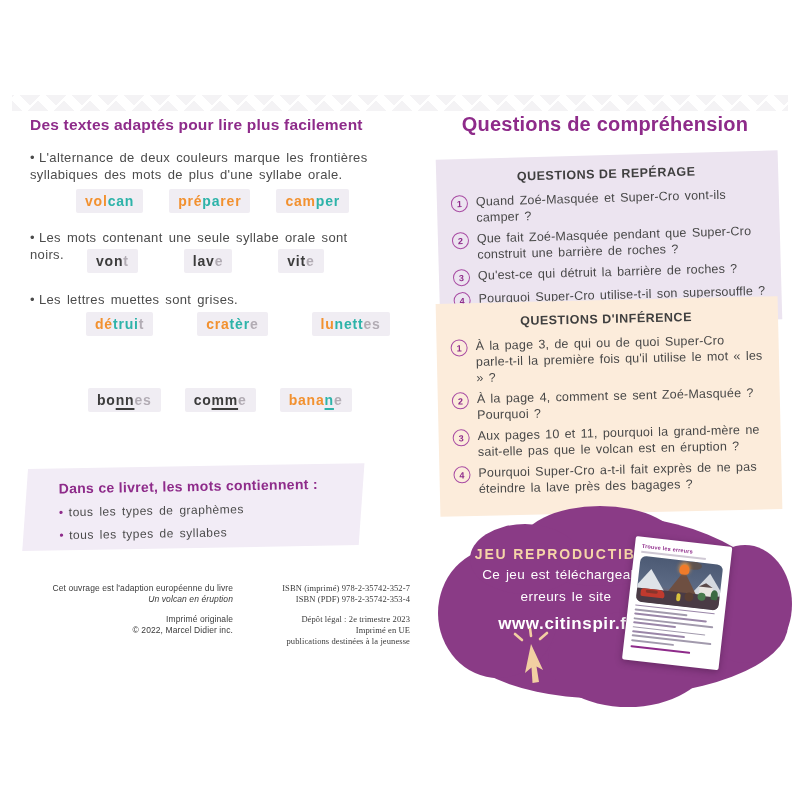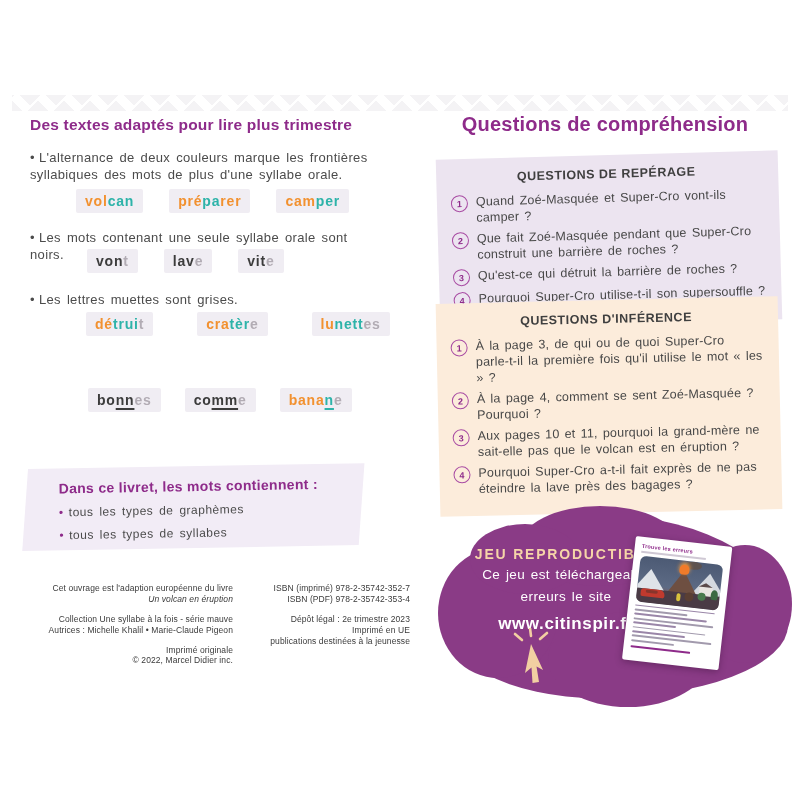--- a/index.html
+++ b/index.html
@@ -21,41 +21,41 @@
     color:#8e2b8a;letter-spacing:.2px;}
   .bullet{width:338px;font-size:13px;line-height:1.32;letter-spacing:.35px;word-spacing:2px;color:#4b4b4b;}
   .bullet .dot{color:#4b4b4b;margin-right:4px;}
   .b1{left:30px;top:149px;}
   .b2{left:30px;top:229px;}
   .b3{left:30px;top:291px;}
   .b4{left:30px;top:348px;}
 
   .chip-row{display:flex;align-items:flex-end;}
   .row1{left:76px;top:189px;gap:26px;}
-  .row2{left:87px;top:249px;gap:26px;}
+  .row2{left:87px;top:249px;gap:46px;}
   .row3{left:86px;top:312px;gap:44px;}
   .row4{left:88px;top:388px;gap:24px;}
   .chip{background:#f0edf3;padding:4px 9px;font-size:14px;font-weight:700;
     letter-spacing:.8px;border-radius:2px;white-space:nowrap;}
   .c-orange{color:#f2912f;} .c-teal{color:#2db3a9;}
   .c-black{color:#3c3c3c;} .c-gray{color:#b2acb4;}
   .u{text-decoration:underline;text-underline-offset:2.5px;text-decoration-thickness:1.5px;}
 
   .livret-box{left:28px;top:469px;width:336px;height:82px;background:#f2ecf6;
     transform:skewX(-5deg) rotate(-1deg);transform-origin:top left;}
   .livret-inner{position:absolute;left:34px;top:12px;transform:skewX(5deg);}
   .livret-title{font-size:14px;font-weight:800;color:#8e2b8a;letter-spacing:.3px;}
   .livret-li{font-size:12px;color:#4b4b4b;letter-spacing:.5px;word-spacing:2px;margin-top:9px;}
   .livret-li .pdot{color:#8e2b8a;margin-right:5px;font-size:12px;}
 
   .foot{font-size:8.5px;line-height:1.28;color:#3a3a3a;text-align:right;letter-spacing:.1px;}
   .foot .grp{margin-bottom:9px;}
   .foot .ital{font-style:italic;}
   .fc1{left:33px;top:583px;width:200px;}
-  .fc2{left:230px;top:583px;width:180px;}
+  .fc2{left:230px;top:583px;width:180px;font-family:Liberation Serif, serif;}
 
   
   .rp-title{left:430px;top:113px;width:350px;text-align:center;font-size:20px;
     font-weight:800;color:#8e2b8a;letter-spacing:.2px;}
 
   .qbox{width:342px;padding:12px 16px 14px 14px;box-sizing:border-box;}
   .qbox1{left:438px;top:155px;background:#ece4f0;transform:rotate(-1.6deg);}
   .qbox2{left:438px;top:300px;background:#fcecdb;transform:rotate(-1.3deg);}
   .qbox-h{text-align:center;font-size:12.5px;font-weight:700;color:#3f3f3f;
     letter-spacing:.5px;margin-bottom:9px;}
@@ -113,21 +113,21 @@
   .card-line.lead{background:#9a86a8;}
   .card-foot{height:2.2px;width:72%;background:#8e2b8a;margin-top:4px;border-radius:1px;}
 </style>
 </head>
 <body>
 
 <div class="page">
 
   <div class="abs deco-zigzag"></div>
 
-  <div class="abs lp-title">Des textes adaptés pour lire plus trimestre</div>
+  <div class="abs lp-title">Des textes adaptés pour lire plus facilement</div>
 
   <div class="abs bullet b1"><span class="dot">•</span><span>L'alternance de deux couleurs marque les frontières syllabiques des mots de plus d'une syllabe orale.</span></div>
 
   <div class="abs chip-row row1">
     <span class="chip"><span class="seg c-orange">vol</span><span class="seg c-teal">can</span></span>
     <span class="chip"><span class="seg c-orange">pré</span><span class="seg c-teal">pa</span><span class="seg c-orange">rer</span></span>
     <span class="chip"><span class="seg c-orange">cam</span><span class="seg c-teal">per</span></span>
   </div>
 
   <div class="abs bullet b2"><span class="dot">•</span><span>Les mots contenant une seule syllabe orale sont noirs.</span></div>
@@ -158,24 +158,20 @@
       <div class="livret-title">Dans ce livret, les mots contiennent :</div>
       <div class="livret-li"><span class="pdot">•</span><span>tous les types de graphèmes</span></div>
       <div class="livret-li"><span class="pdot">•</span><span>tous les types de syllabes</span></div>
     </div>
   </div>
 
   <div class="abs foot fc1">
     <div class="grp">
       <div>Cet ouvrage est l'adaption européenne du livre</div>
       <div class="ital">Un volcan en éruption</div>
-    </div>
-    <div class="grp">
-      <div>Collection Une syllabe à la fois - série mauve</div>
-      <div>Autrices : Michelle Khalil • Marie-Claude Pigeon</div>
     </div>
     <div class="grp">
       <div>Imprimé originale</div>
       <div>© 2022, Marcel Didier inc.</div>
     </div>
   </div>
 
   <div class="abs foot fc2">
     <div class="grp">
       <div>ISBN (imprimé) 978-2-35742-352-7</div>

